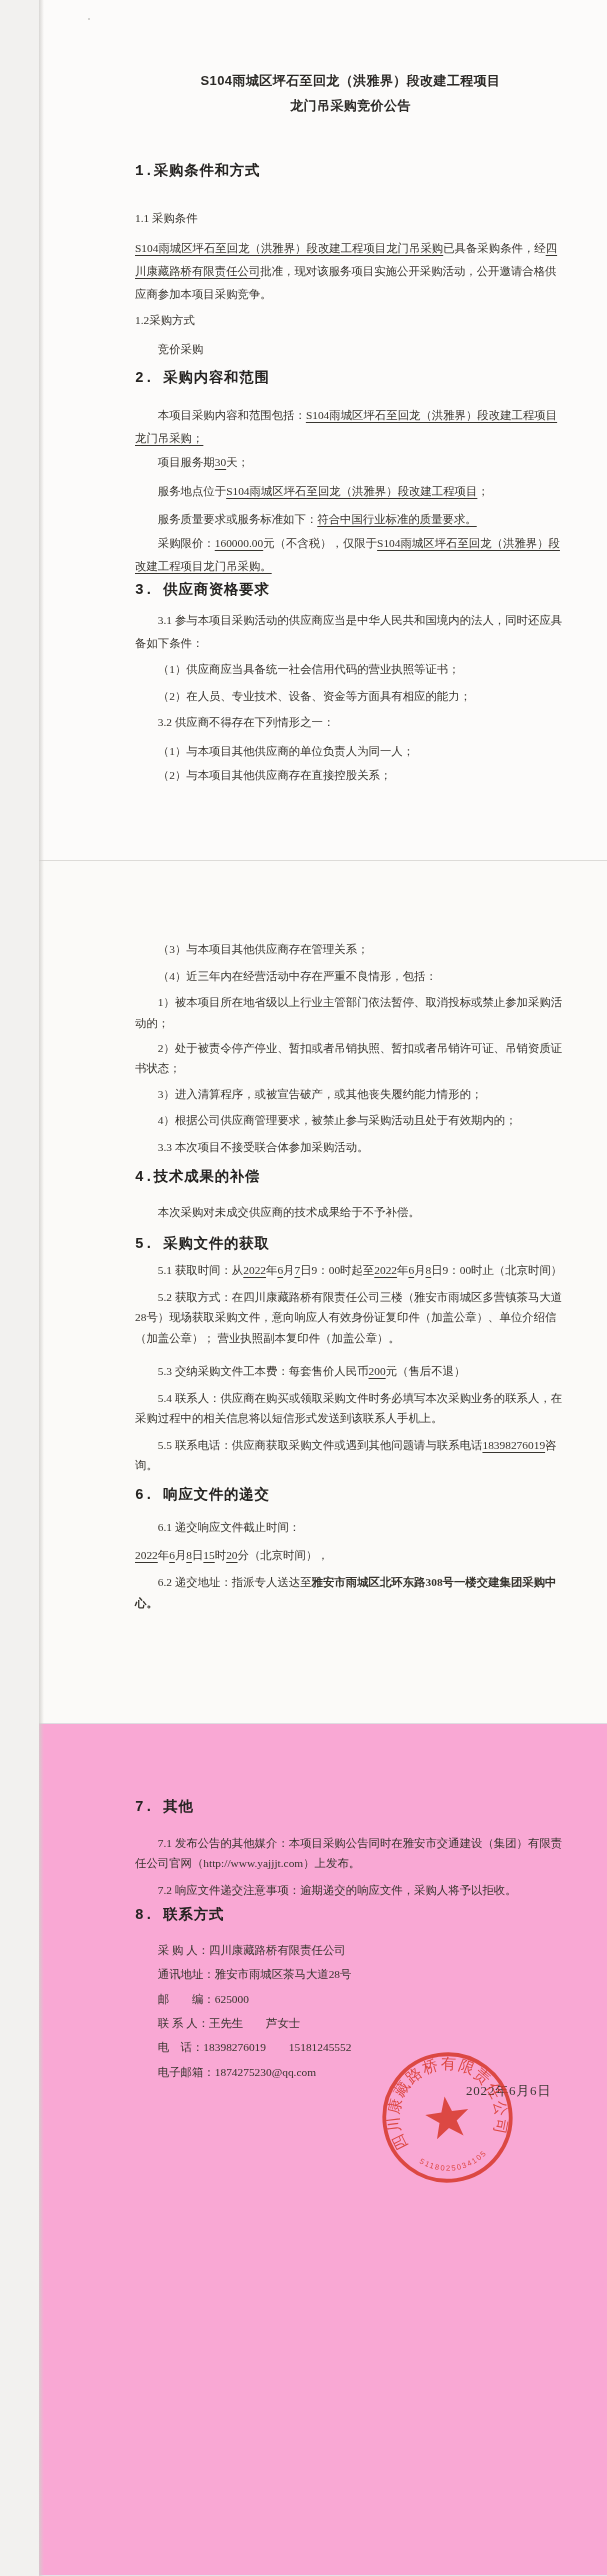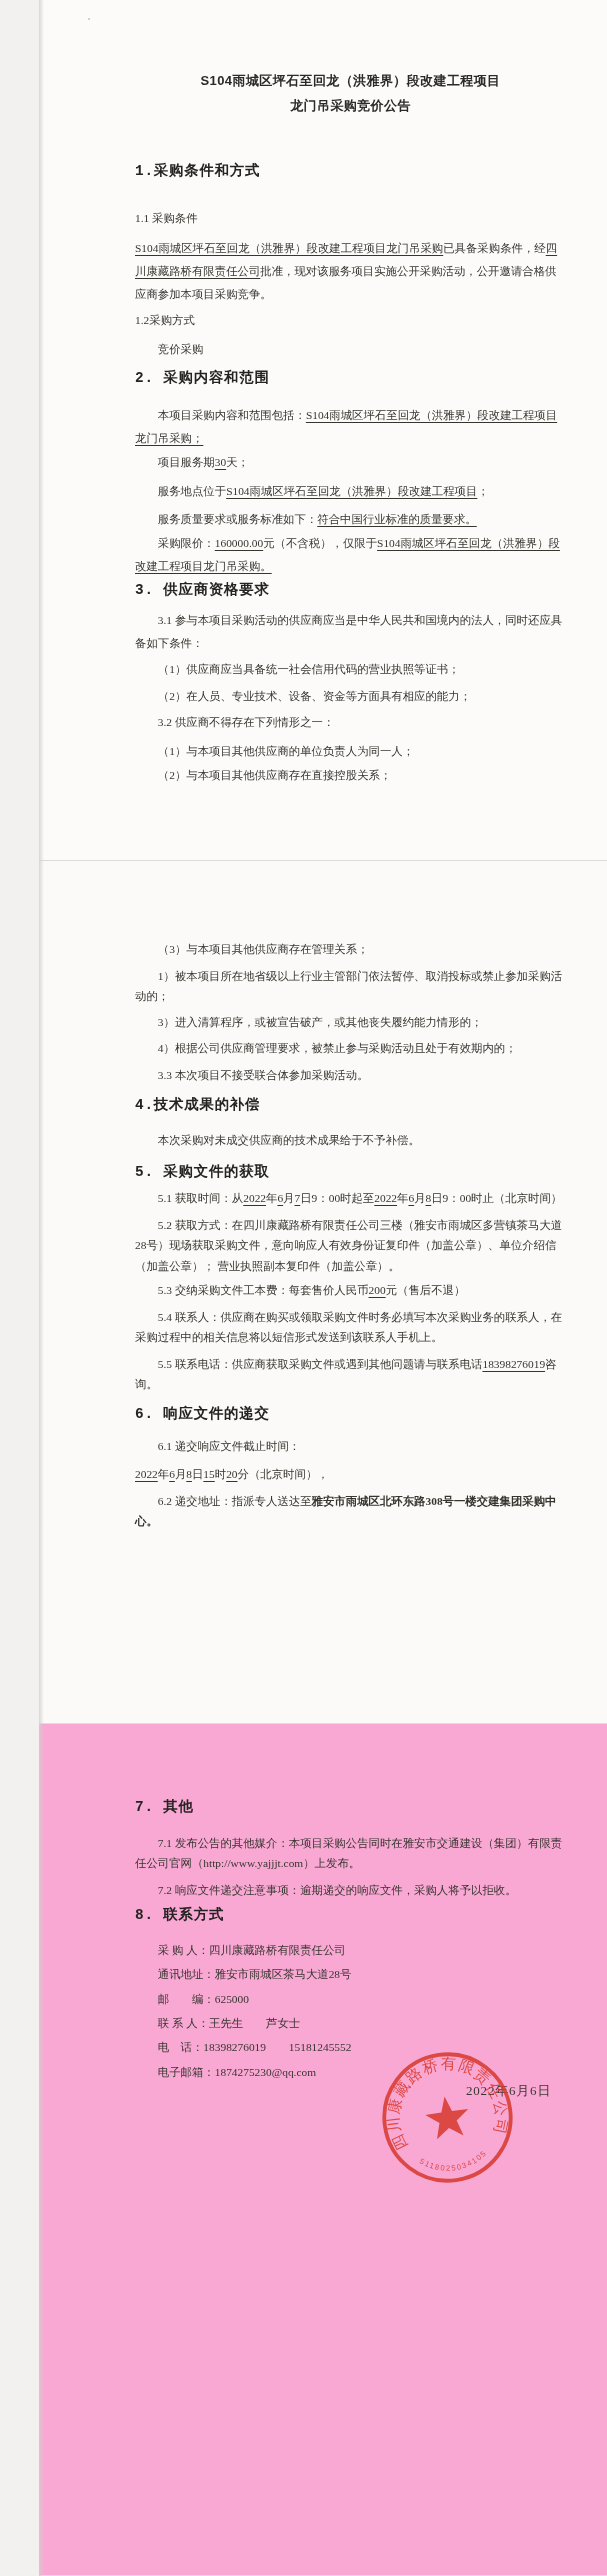--- a/index.html
+++ b/index.html
@@ -60,32 +60,34 @@
       <p class="b30 ind" style="margin-top:3px">3.2 供应商不得存在下列情形之一：</p>
       <p class="b30 ind" style="margin-top:6px">（1）与本项目其他供应商的单位负责人为同一人；</p>
       <p class="b30 ind" style="margin-top:1.5px">（2）与本项目其他供应商存在直接控股关系；</p>
     </div>
     <i class="speck" style="left:49px;top:18px"></i>
   </section>
 
   <section class="page p2">
     <div class="content">
       <p class="b27 ind" style="margin-top:78px">（3）与本项目其他供应商存在管理关系；</p>
+      <p class="b27 ind" style="margin-top:6px">（4）近三年内在经营活动中存在严重不良情形，包括：</p>
       <p class="b27 ind" style="margin-top:6px">1）被本项目所在地省级以上行业主管部门依法暂停、取消投标或禁止参加采购活动的；</p>
+      <p class="b27 ind" style="margin-top:4.6px">2）处于被责令停产停业、暂扣或者吊销执照、暂扣或者吊销许可证、吊销资质证书状态；</p>
       <p class="b27 ind" style="margin-top:5.3px">3）进入清算程序，或被宣告破产，或其他丧失履约能力情形的；</p>
       <p class="b27 ind" style="margin-top:6px">4）根据公司供应商管理要求，被禁止参与采购活动且处于有效期内的；</p>
       <p class="b27 ind" style="margin-top:6px">3.3 本次项目不接受联合体参加采购活动。</p>
 
       <h2 class="h" style="margin-top:10px">4.技术成果的补偿</h2>
       <p class="b27 ind" style="margin-top:14.4px">本次采购对未成交供应商的技术成果给于不予补偿。</p>
 
       <h2 class="h" style="margin-top:11.4px">5. 采购文件的获取</h2>
       <p class="b27 ind" style="margin-top:5px"><span>5.1 获取时间：从</span><span class="u">2022</span><span>年</span><span class="u">6</span><span>月</span><span class="u">7</span><span>日9：00时起至</span><span class="u">2022</span><span>年</span><span class="u">6</span><span>月</span><span class="u">8</span><span>日9：00时止（北京时间）</span></p>
       <p class="b27 ind" style="margin-top:6.8px">5.2 获取方式：在四川康藏路桥有限责任公司三楼（雅安市雨城区多营镇茶马大道28号）现场获取采购文件，意向响应人有效身份证复印件（加盖公章）、单位介绍信（加盖公章）； 营业执照副本复印件（加盖公章）。</p>
-      <p class="b27 ind" style="margin-top:4px"><span>5.3 交纳采购文件工本费：每套售价人民币</span><span class="u">200</span><span>元（售后不退）</span></p>
+      <p class="b27 ind" style="margin-top:13px"><span>5.3 交纳采购文件工本费：每套售价人民币</span><span class="u">200</span><span>元（售后不退）</span></p>
       <p class="b27 ind" style="margin-top:6px">5.4 联系人：供应商在购买或领取采购文件时务必填写本次采购业务的联系人，在采购过程中的相关信息将以短信形式发送到该联系人手机上。</p>
       <p class="b27 ind" style="margin-top:6px"><span>5.5 联系电话：供应商获取采购文件或遇到其他问题请与联系电话</span><span class="u">18398276019</span><span>咨询。</span></p>
 
       <h2 class="h" style="margin-top:9px">6. 响应文件的递交</h2>
       <p class="b27 ind" style="margin-top:12px">6.1 递交响应文件截止时间：</p>
       <p class="b27" style="margin-top:6.8px"><span class="u">2022</span><span>年</span><span class="u">6</span><span>月</span><span class="u">8</span><span>日</span><span class="u">15</span><span>时</span><span class="u">20</span><span>分（北京时间），</span></p>
       <p class="b27 ind" style="margin-top:6.8px"><span>6.2 递交地址：指派专人送达至</span><span class="b">雅安市雨城区北环东路308号一楼交建集团采购中心。</span></p>
     </div>
   </section>
 

